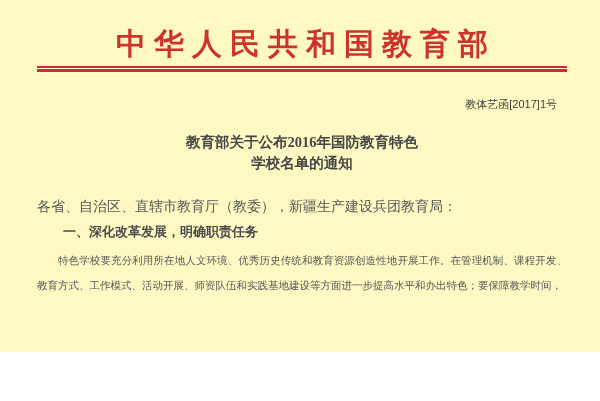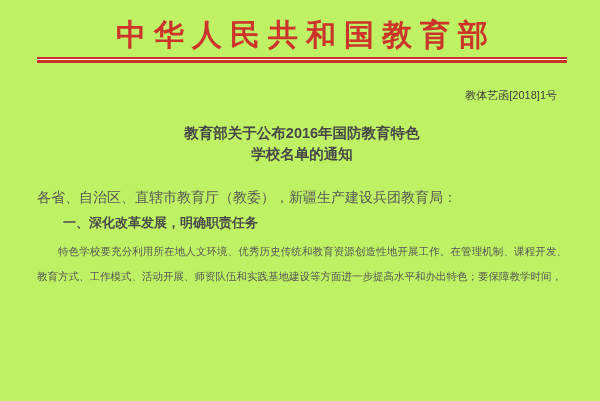--- a/index.html
+++ b/index.html
@@ -6,23 +6,23 @@
   html, body {
     width: 600px; height: 401px;
     overflow: hidden;
     background: #ffffff;
   }
   body {
     font-family: "Liberation Sans", "DejaVu Sans", sans-serif;
     color: #575757;
   }
   .page {
-    width: 600px; height: 401px;
-    padding: 15px 33px 0 37px;
-    background: #bef264;
+    width: 600px; height: 352px;
+    padding: 24px 33px 0 37px;
+    background: #fef9c3;
   }
   .ministry-title {
     text-align: center;
     color: #cc342b;
     font-family: "DejaVu Serif", "Liberation Serif", serif;
     font-size: 30px;
     font-weight: bold;
     letter-spacing: 8px;
     padding-left: 8px; 
     line-height: 40px;
@@ -44,21 +44,21 @@
     color: #3f3f3f;
   }
   .doc-title {
     margin-top: 20px;
     text-align: center;
     font-size: 14.5px;
     font-weight: bold;
     line-height: 21px;
     color: #474747;
   }
-  .title-line { display: block; }
+  .title-line { display: block; font-family: Liberation Serif, serif; }
   .salutation {
     margin-top: 20px;
     font-size: 14px;
     line-height: 25px;
     color: #575757;
   }
   .para {
     margin-top: 24px;
     font-size: 10.5px;
     line-height: 25px;
@@ -79,21 +79,21 @@
 </head>
 <body>
 
 <div class="page">
 
   <header>
     <h1 class="ministry-title">中华人民共和国教育部</h1>
     <div class="divider"></div>
   </header>
 
-  <div class="doc-number">教体艺函[2018]1号</div>
+  <div class="doc-number">教体艺函[2017]1号</div>
 
   <h2 class="doc-title">
     <span class="title-line">教育部关于公布2016年国防教育特色</span>
     <span class="title-line">学校名单的通知</span>
   </h2>
 
   <p class="salutation">各省、自治区、直辖市教育厅（教委），新疆生产建设兵团教育局：</p>
 
 
   <h3 class="section-heading">一、深化改革发展，明确职责任务</h3>

